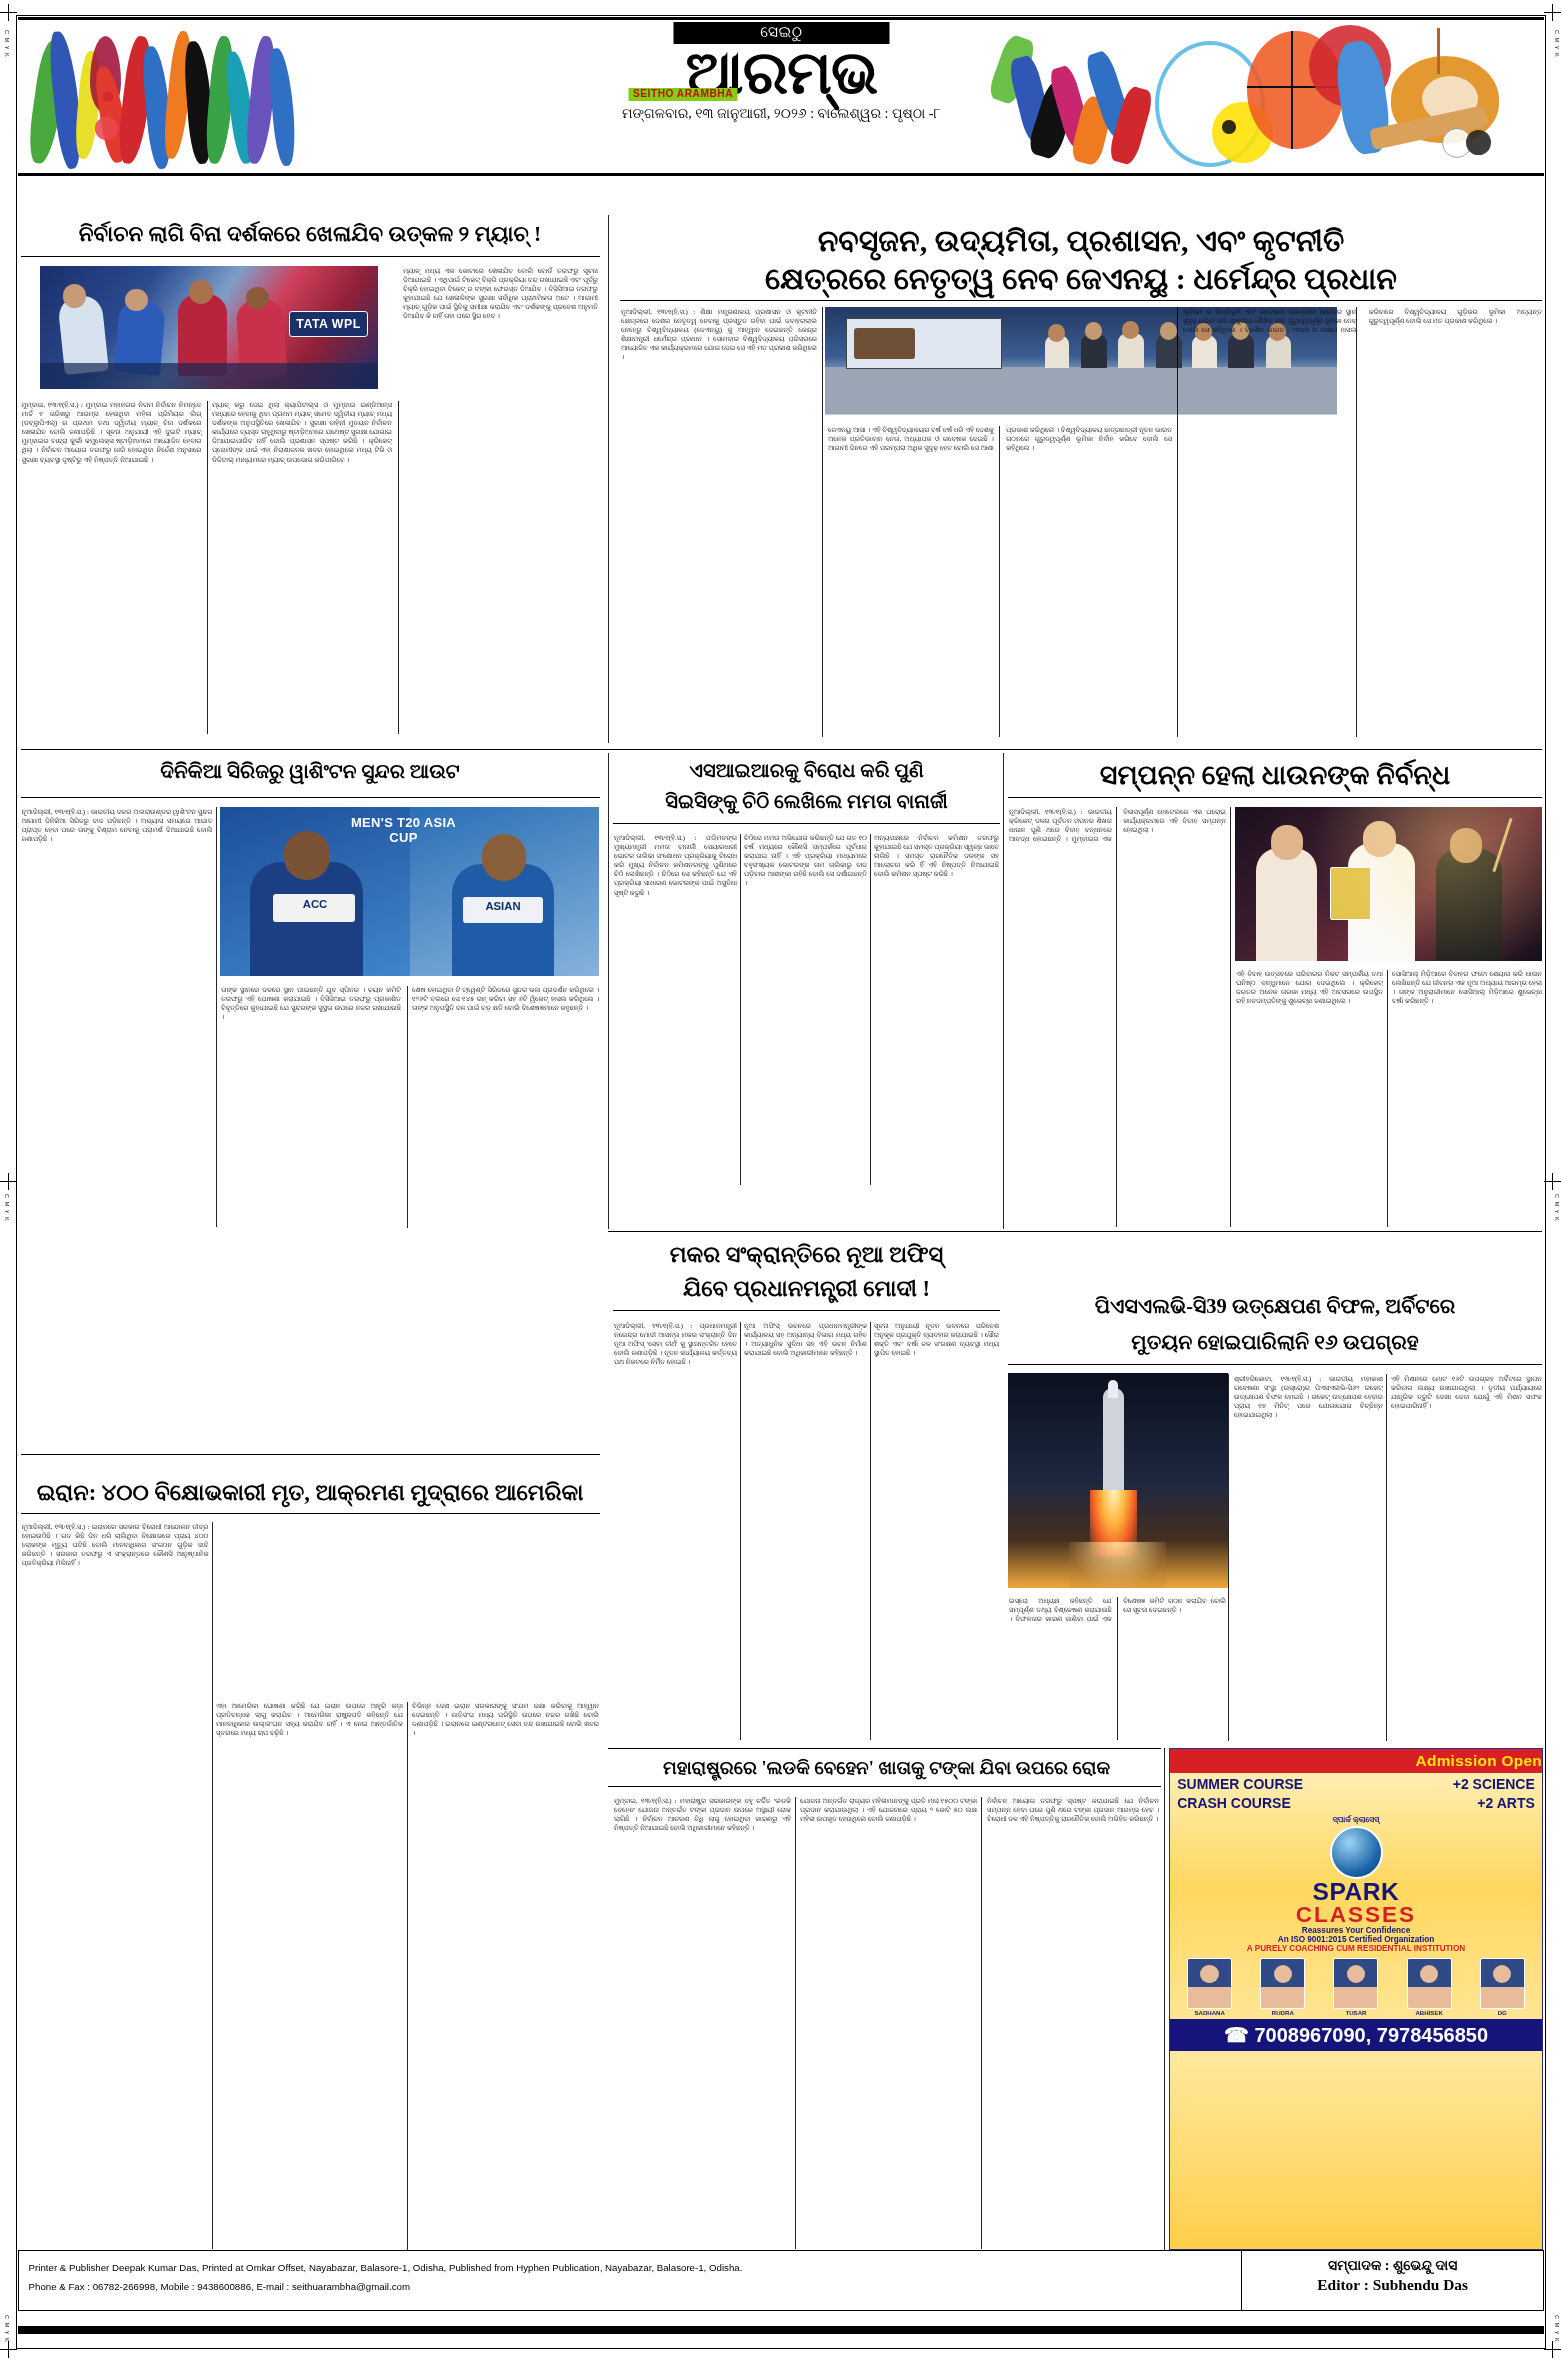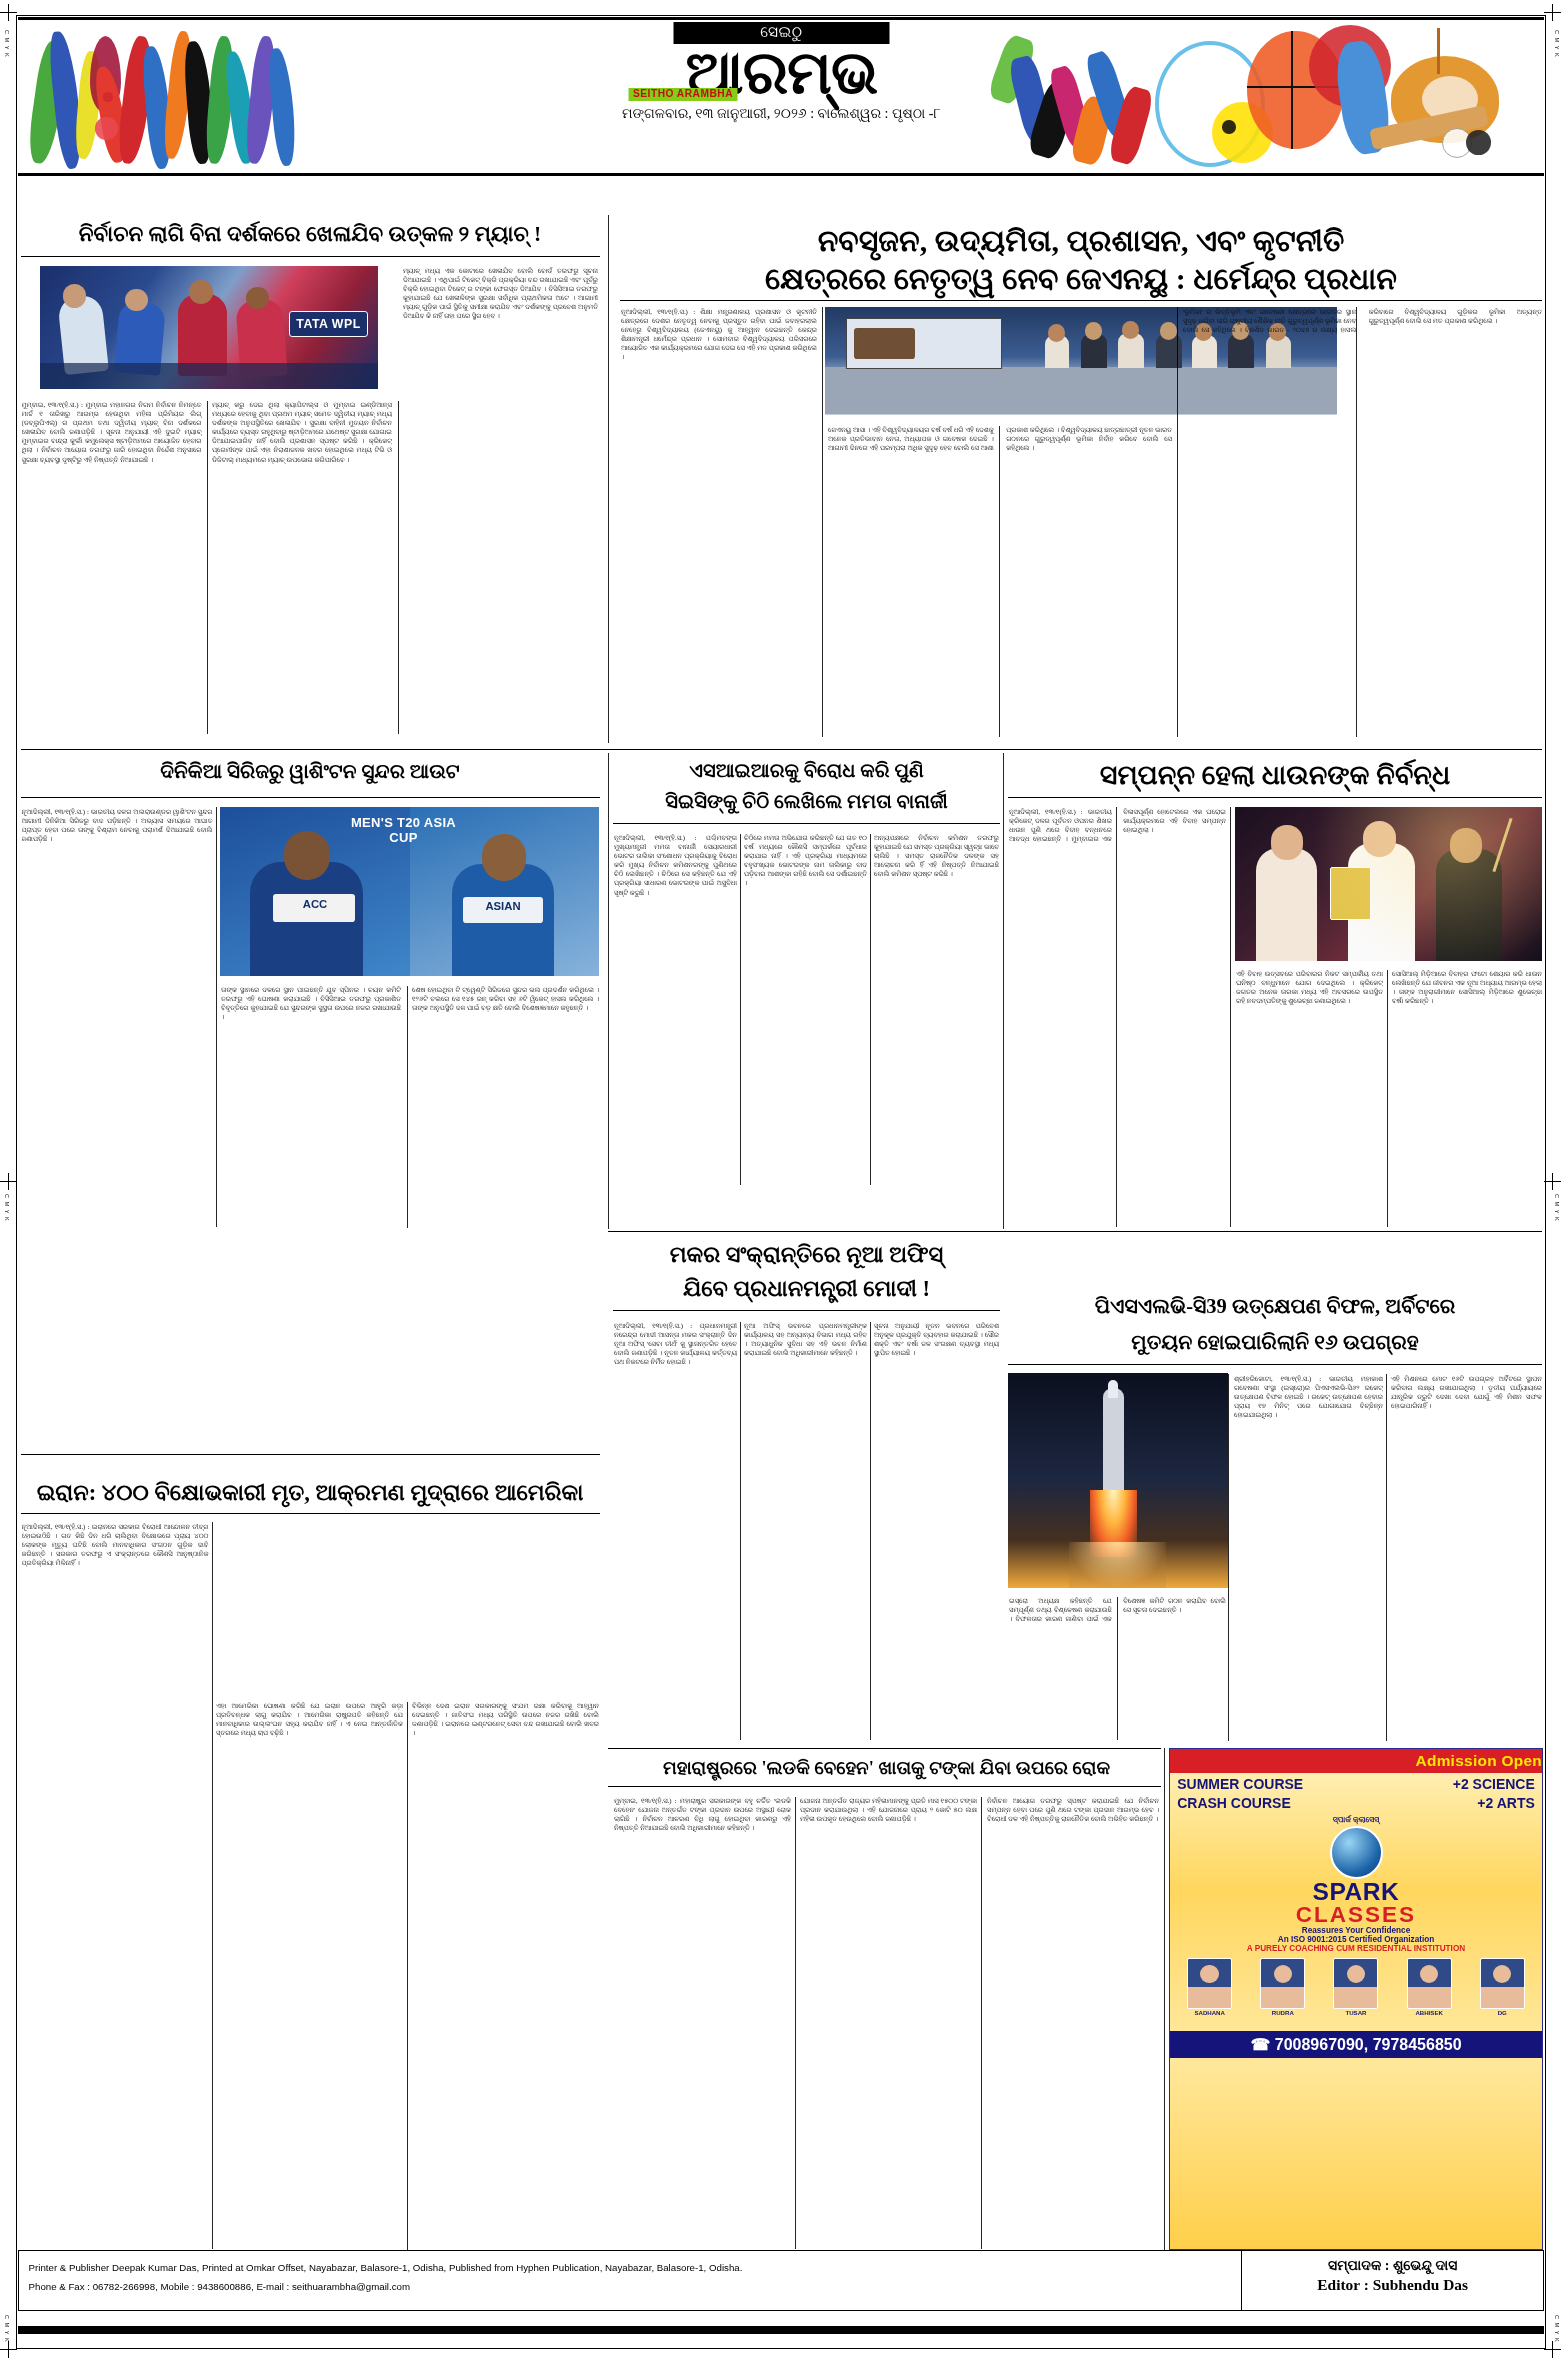--- a/index.html
+++ b/index.html
@@ -265,21 +265,21 @@
     background: linear-gradient(180deg,#2f4a86 0%, #2f4a86 58%, #e8bc9a 58%);
     position: relative; overflow: hidden;
   }
   .ad-strip .m .mimg:after{
     content:""; position:absolute; left:12.3px; top:5.1px; width:18.4px; height:18.4px;
     border-radius:50%; background:#e8bc9a;
   }
   .ad-strip .m .mnm { font-size: 6.1px; color: #14147a; font-weight: bold; }
   .ad-phone {
     background: #14147a; color: #fff; text-align: center; font-weight: bold;
-    font-size: 16px; padding: 3.1px 0 4.1px; margin-top: 15px;
+    font-size: 20px; padding: 3.1px 0 4.1px; margin-top: 3px;
     font-family: "Liberation Sans", sans-serif;
   }
 
   .ph-badge {
     position:absolute; color:#fff; font-weight:bold;
     font-family:"Liberation Sans", sans-serif;
   }
 </style>
 </head>
 <body>

